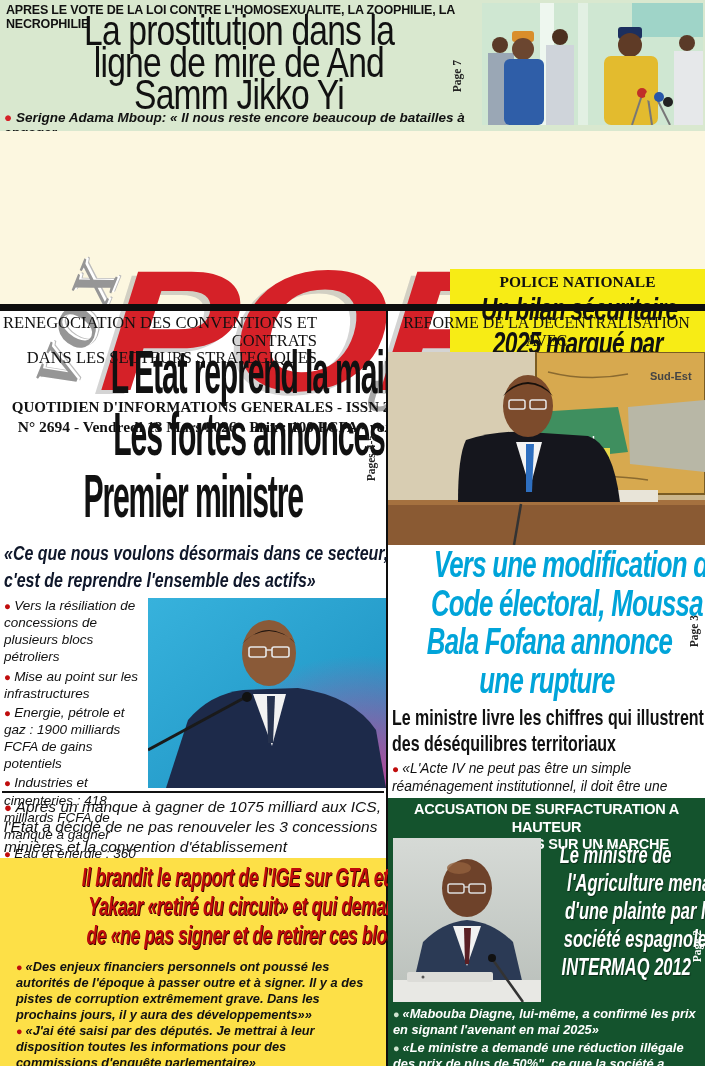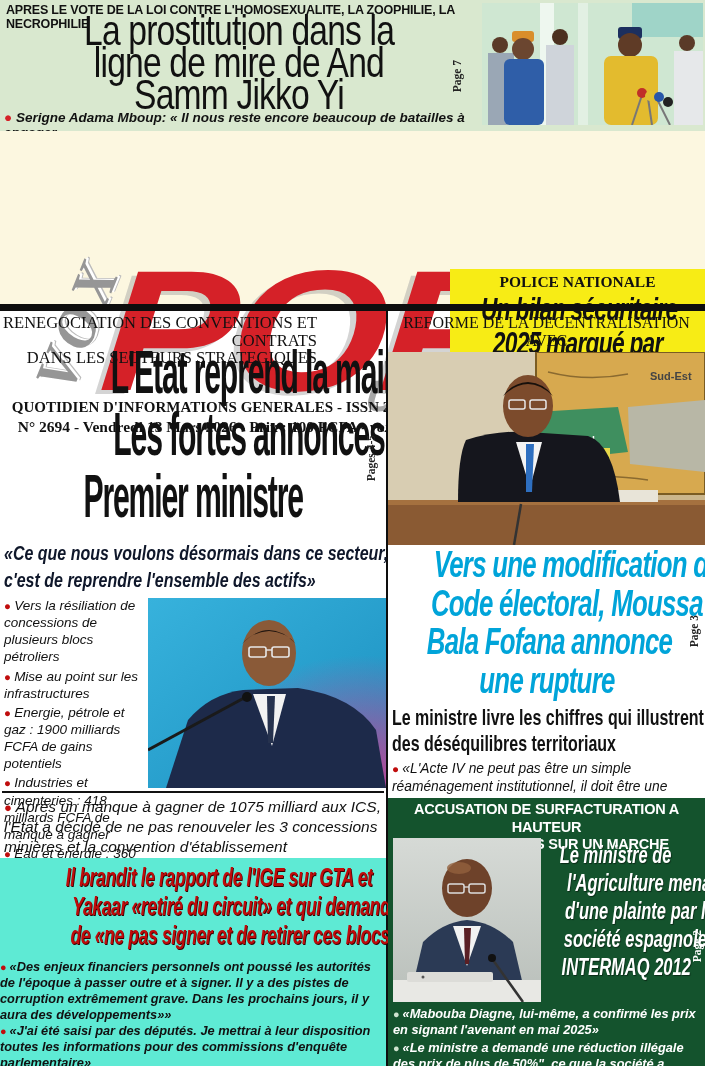--- a/index.html
+++ b/index.html
@@ -57,22 +57,22 @@
   .lc-page{left:365px;top:435px;}
   .lc-subhead{left:4px;top:540px;width:382px;color:#0f172a;font-weight:bold;font-style:italic;
      font-size:20px;line-height:27px;}
   .lc-subhead .cline{text-align:left;}
   .lc-subhead .cline>span{transform:scale(0.8,1.05);transform-origin:left bottom;}
   .lc-bullets{left:4px;top:597px;width:143px;font-style:italic;font-size:13.5px;line-height:1.27;}
   .lc-bullets .bullet{margin-bottom:2px;}
   .pm-photo{left:148px;top:598px;}
   .lc-rule{left:2px;top:791px;width:382px;height:2px;background:#111;}
   .lc-note{left:4px;top:797px;width:378px;font-style:italic;font-size:15.5px;line-height:1.28;}
-  .yellow-box{left:0;top:858px;width:386px;height:208px;background:#5eead4;box-sizing:border-box;
-     padding:5px 0;}
+  .yellow-box{left:0;top:858px;width:386px;height:208px;background:#fde047;box-sizing:border-box;
+     padding:5px 16px;}
   .yb-headline{font-size:25px;font-weight:bold;font-style:italic;line-height:29px;color:#bf0b0b;
      text-shadow:1px 1px 0 #3a0000;letter-spacing:-0.5px;}
   .yb-headline .cline>span{transform:scale(0.70,1.05);}
   .yb-bullets{margin-top:9px;font-size:12.8px;font-weight:bold;font-style:italic;line-height:1.24;}
   .yb-bullets .bullet{margin-bottom:1px;}
   
   .rc-kicker{left:388px;top:314px;width:317px;text-align:center;font-family:"Liberation Serif",serif;
      font-size:16px;line-height:18px;}
   .rc-photo{left:388px;top:352px;}
   .rc-headline{left:388px;top:547px;width:317px;font-weight:bold;font-style:italic;font-size:34px;

